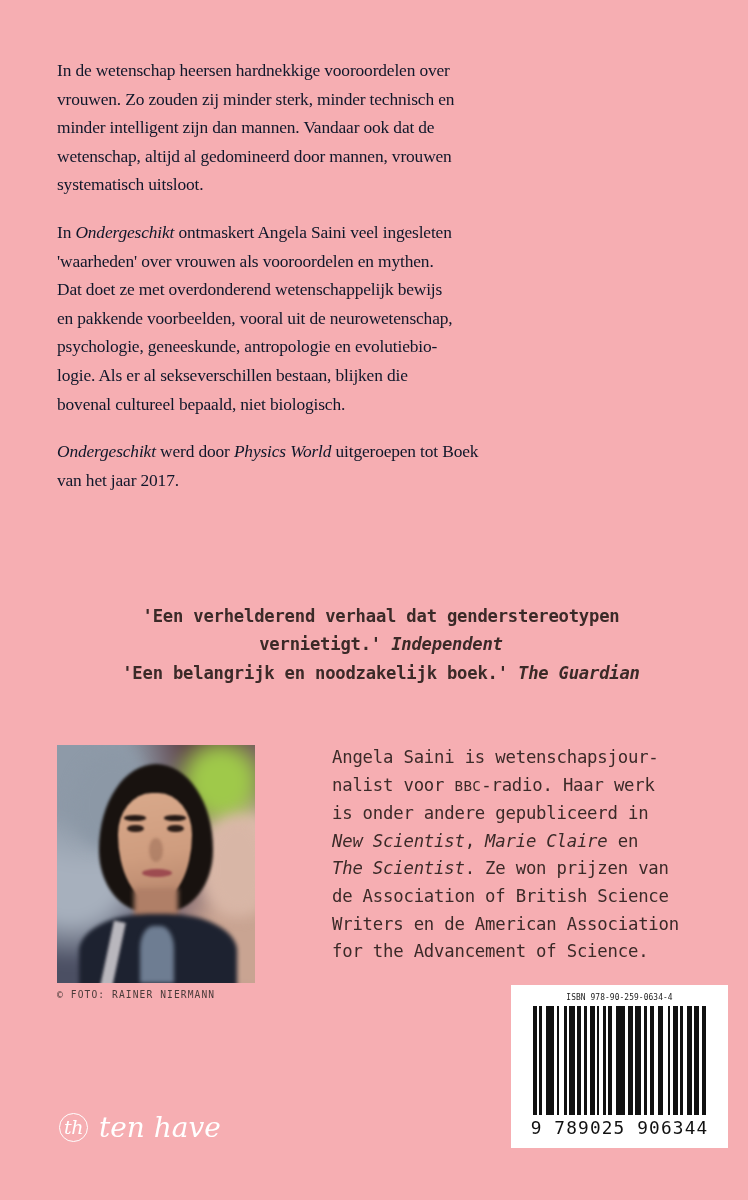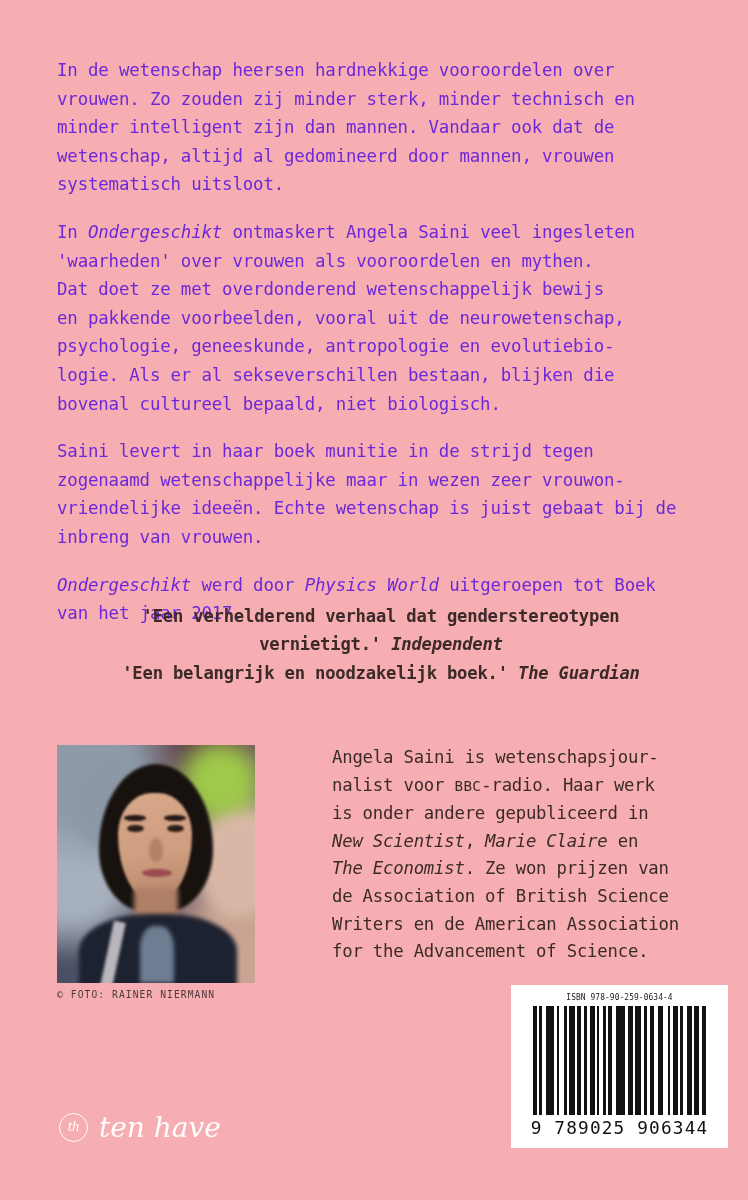--- a/index.html
+++ b/index.html
@@ -29,21 +29,22 @@
     left: 57px;
     top: 56px;
     width: 648px;
   }
   .para {
     font-size: 17.4px;
     line-height: 28.6px;
     letter-spacing: -0.15px;
     margin: 0 0 19px 0;
     white-space: pre-line;
-    color: #6d28d9;
+    color: #0f172a;
+    font-family: Liberation Serif, serif;
   }
   .para:last-child { margin-bottom: 8px; }
   .para em, .ital {
     font-style: italic;
   }
 
   
   .quotes {
     position: absolute;
     left: 57px;
@@ -235,21 +236,21 @@
   .logo .mark {
     width: 29px;
     height: 29px;
     border: 1.8px solid #ffffff;
     border-radius: 50%;
     display: flex;
     align-items: center;
     justify-content: center;
     font-family: "DejaVu Serif", "Liberation Serif", serif;
     font-style: italic;
-    font-size: 12px;
+    font-size: 19px;
     line-height: 1;
     letter-spacing: -0.5px;
     padding-bottom: 1px;
     box-sizing: border-box;
   }
   .logo .wordmark {
     font-family: "DejaVu Serif", "Liberation Serif", serif;
     font-style: italic;
     font-size: 28px;
     letter-spacing: 0px;
@@ -325,24 +326,20 @@
 systematisch uitsloot.</p>
 
     <p class="para"><span>In </span><em class="ital">Ondergeschikt</em><span> ontmaskert Angela Saini veel ingesleten
 'waarheden' over vrouwen als vooroordelen en mythen.
 Dat doet ze met overdonderend wetenschappelijk bewijs
 en pakkende voorbeelden, vooral uit de neurowetenschap,
 psychologie, geneeskunde, antropologie en evolutiebio-
 logie. Als er al sekseverschillen bestaan, blijken die
 bovenal cultureel bepaald, niet biologisch.</span></p>
 
-    <p class="para">Saini levert in haar boek munitie in de strijd tegen
-zogenaamd wetenschappelijke maar in wezen zeer vrouwon-
-vriendelijke ideeën. Echte wetenschap is juist gebaat bij de
-inbreng van vrouwen.</p>
 
     <p class="para"><em class="ital">Ondergeschikt</em><span> werd door </span><em class="ital">Physics World</em><span> uitgeroepen tot Boek
 van het jaar 2017.</span></p>
   </div>
 
   <div class="quotes">
     <span class="quote-line"><span>'Een verhelderend verhaal dat genderstereotypen
 vernietigt.' </span><span class="src">Independent</span></span>
     <span class="quote-line"><span>'Een belangrijk en noodzakelijk boek.' </span><span class="src">The Guardian</span></span>
   </div>
@@ -365,21 +362,21 @@
       <div class="collar"></div>
       <div class="strap"></div>
     </div>
   </div>
   <div class="photo-credit">© FOTO: RAINER NIERMANN</div>
 
   <div class="bio"><span>Angela Saini is wetenschapsjour-
 nalist voor </span><span class="smallcaps">BBC</span><span>-radio. Haar werk
 is onder andere gepubliceerd in
 </span><em class="ital">New Scientist</em><span>, </span><em class="ital">Marie Claire</em><span> en
-</span><em class="ital">The Economist</em><span>. Ze won prijzen van
+</span><em class="ital">The Scientist</em><span>. Ze won prijzen van
 de Association of British Science
 Writers en de American Association
 for the Advancement of Science.</span></div>
 
   <div class="logo">
     <span class="mark">th</span>
     <span class="wordmark">ten have</span>
   </div>
 
   <div class="barcode-box">

